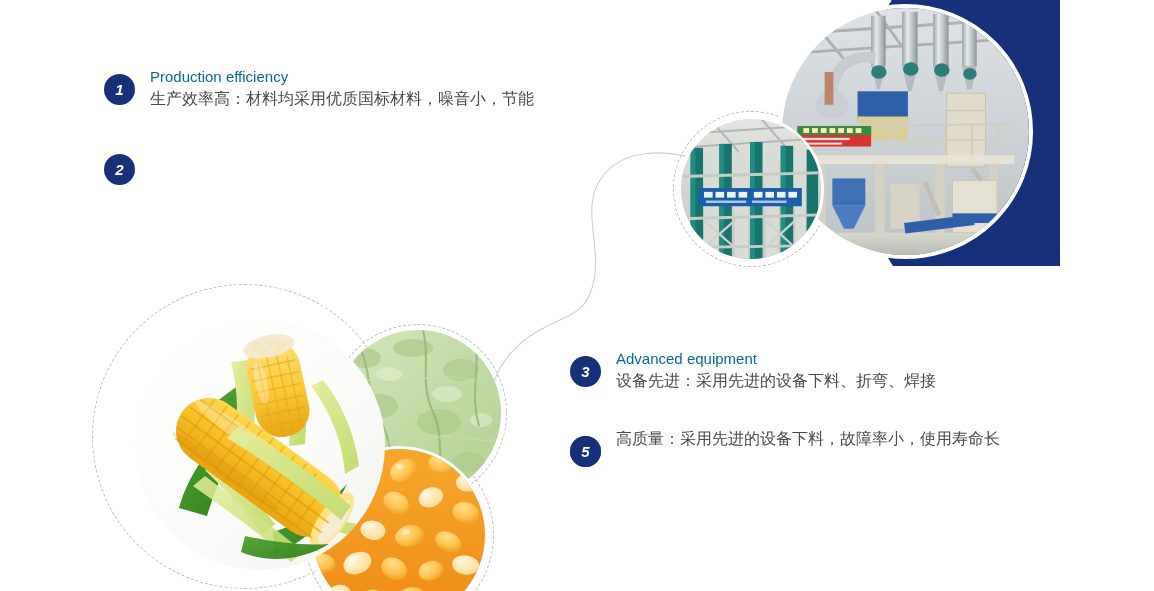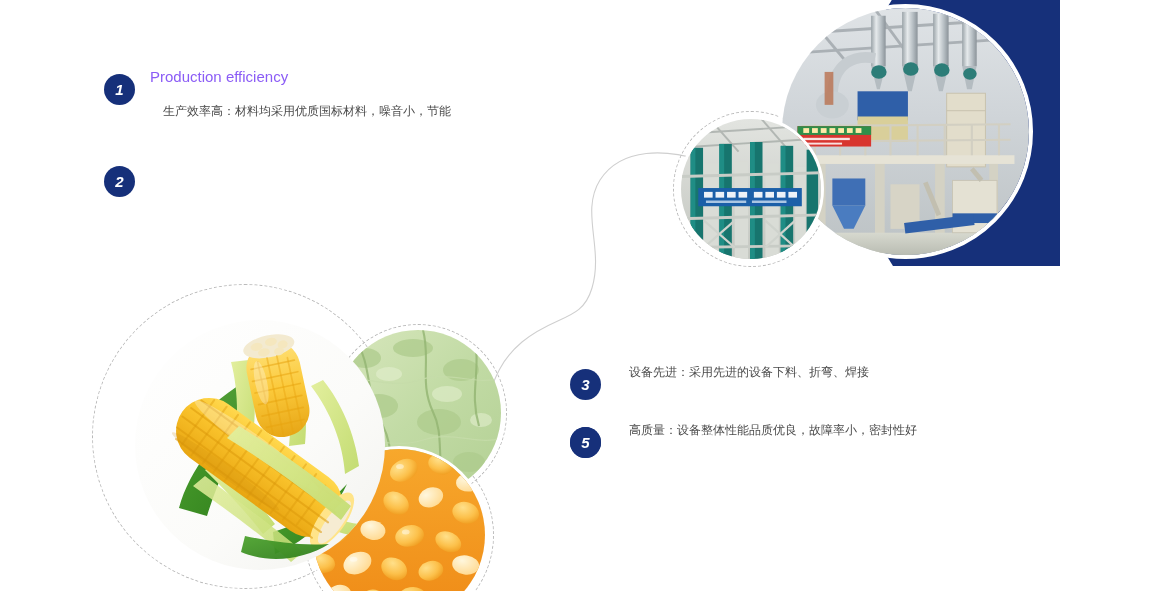--- a/index.html
+++ b/index.html
@@ -50,33 +50,33 @@
     color: #ffffff;
     font-size: 15px;
     font-style: italic;
     font-weight: bold;
     line-height: 31px;
     text-align: center;
     letter-spacing: 0px;
   }
 
   .feature-title {
-    color: #8b5cf6;
+    color: #0369a1;
     font-size: 15px;
     line-height: 21px;
     font-weight: normal;
     white-space: nowrap;
     margin: 0 0 1px 0;
   }
   .feature-desc {
     color: #4a4a4a;
-    font-size: 12px;
+    font-size: 16px;
     line-height: 22px;
     white-space: nowrap;
-    margin: 13px;
+    margin: 0;
   }
 
   
   #hex-group {
     position: absolute;
     left: 660px;
     top: -2px;
     width: 494px;
     height: 272px;
   }
@@ -588,26 +588,27 @@
 
     <div class="feature-item">
       <div class="badge">2</div>
     </div>
   </div>
 
   <div class="feature-col" id="feature-col-right">
 
     <div class="feature-item">
       <div class="badge">3</div>
+      <div class="feature-title">Advanced equipment</div>
       <div class="feature-desc">设备先进：采用先进的设备下料、折弯、焊接</div>
     </div>
 
     <div class="feature-item">
       <div class="badge">4</div>
     </div>
 
     <div class="feature-item">
       <div class="badge">5</div>
-      <div class="feature-desc">高质量：设备整体性能品质优良，故障率小，密封性好</div>
+      <div class="feature-desc">高质量：采用先进的设备下料，故障率小，使用寿命长</div>
     </div>
   </div>
 
 </div>
 
 </body></html>

